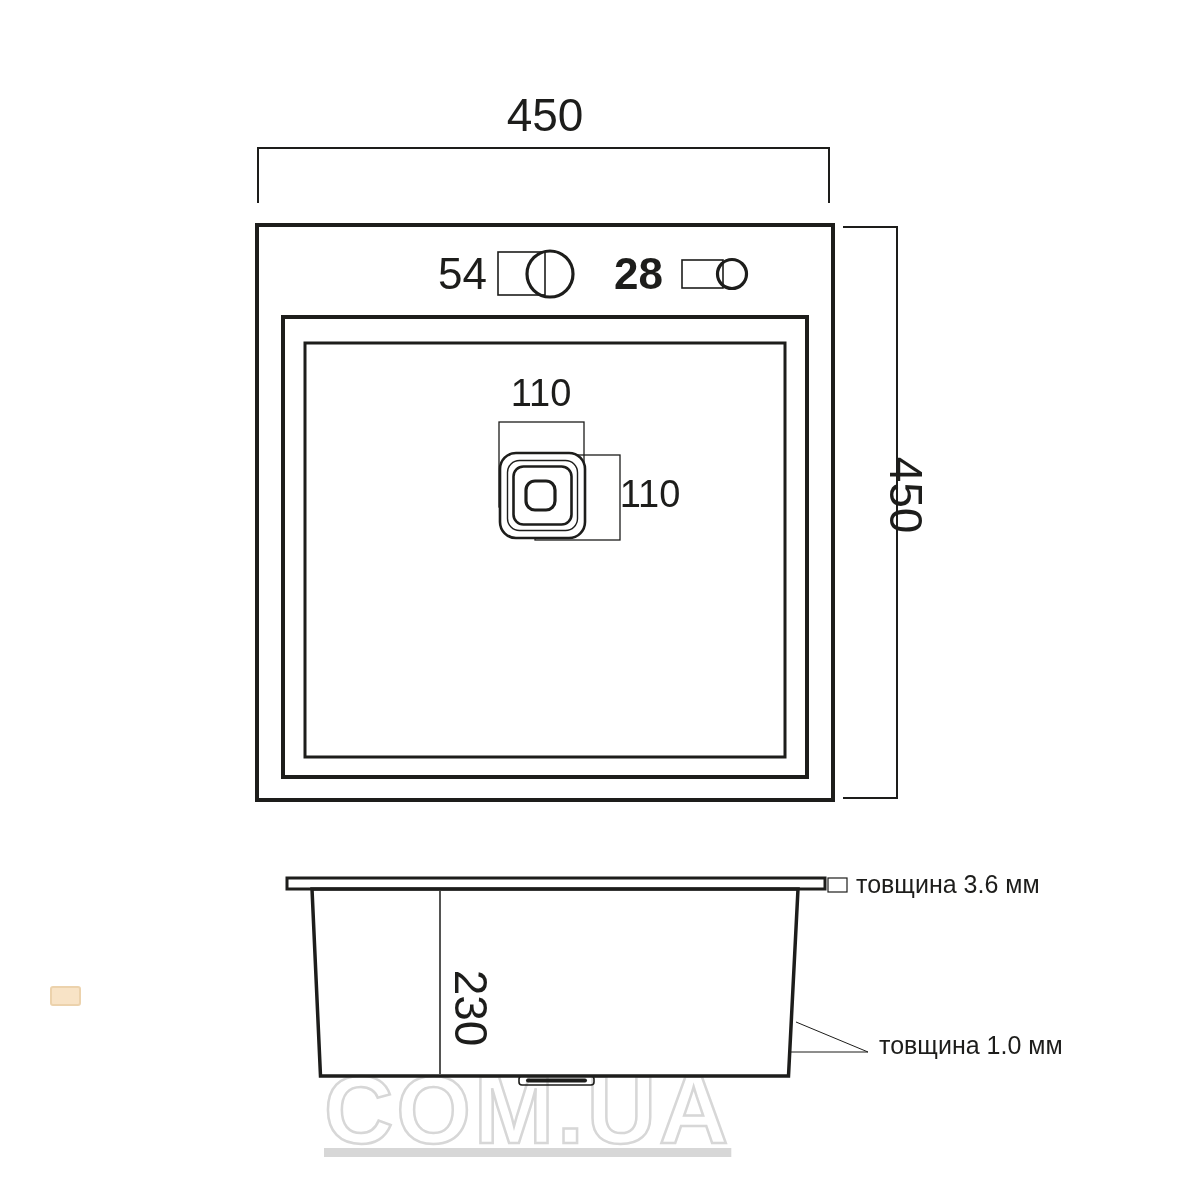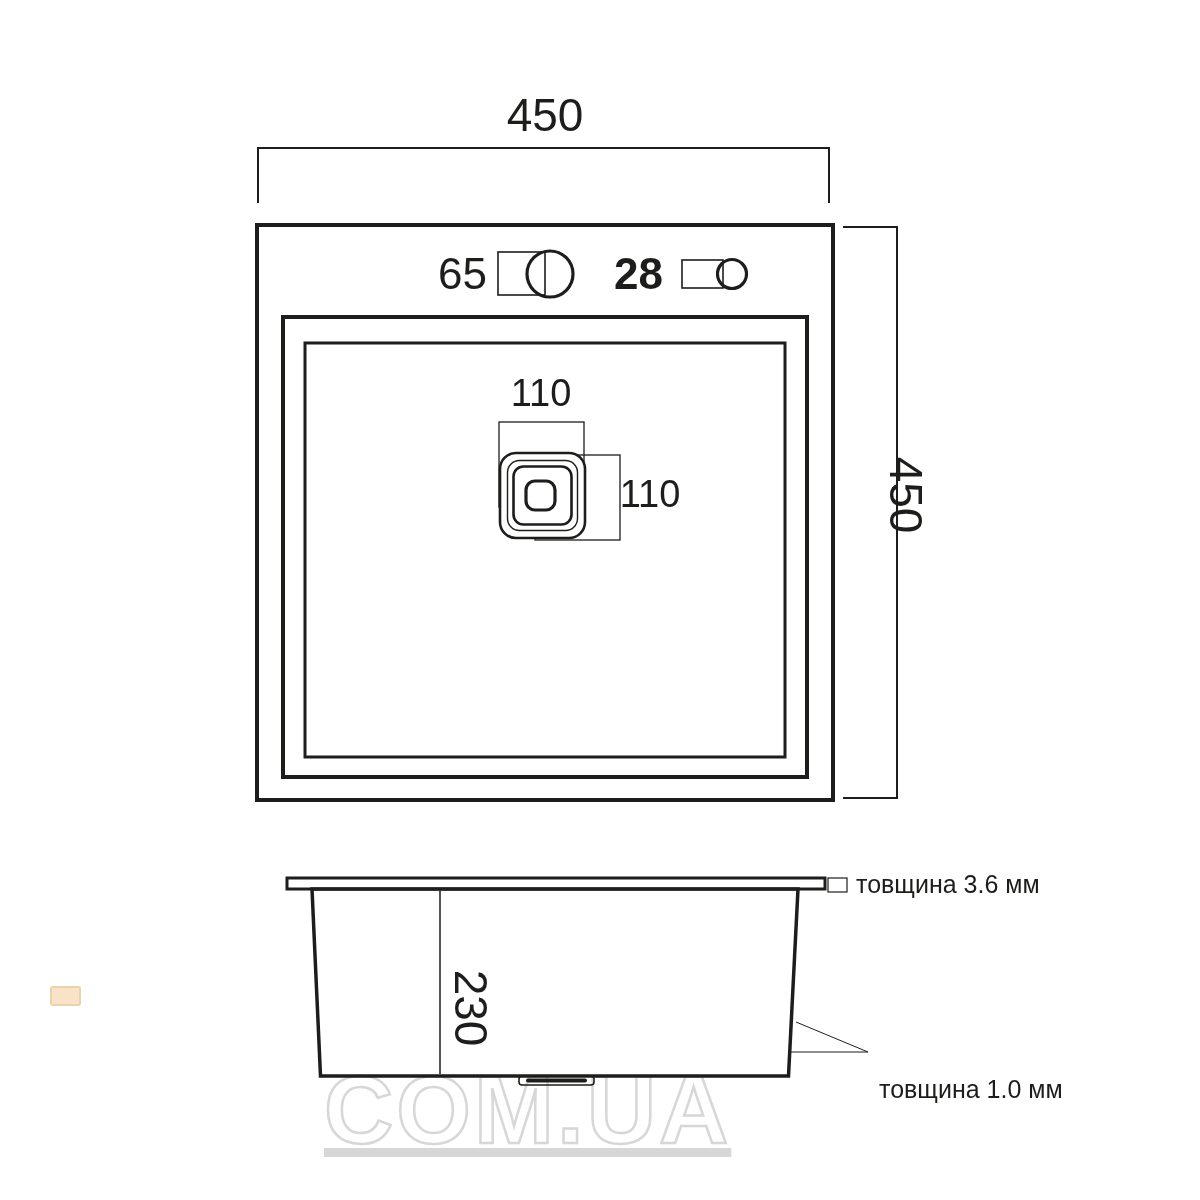--- a/index.html
+++ b/index.html
@@ -82,20 +82,20 @@
 
       <line class="ln" stroke-width="1" x1="796" y1="1022" x2="868" y2="1052"></line>
       <line class="ln" stroke-width="1" x1="789" y1="1052" x2="868" y2="1052"></line>
     </g>
   </svg>
 
   <div class="dim" style="left:465px;top:92px;width:160px;">450</div>
   <div class="dim rot90" style="left:843px;top:471px;width:124px;height:48px;">450</div>
   <div class="dim small" style="left:471px;top:374px;width:140px;">110</div>
   <div class="dim small" style="left:590px;top:475px;width:120px;">110</div>
-  <div class="dim right-align" style="left:387px;top:252px;width:100px;font-size:44px;">65</div>
+  <div class="dim right-align" style="left:387px;top:252px;width:100px;font-size:44px;">54</div>
   <div class="dim right-align" style="left:563px;top:252px;width:100px;font-size:44px;font-weight:bold;">28</div>
   <div class="dim rot90" style="left:408px;top:984px;width:124px;height:48px;">230</div>
 
   <div class="note" style="left:856px;top:871px;">товщина 3.6 мм</div>
-  <div class="note" style="left:879px;top:1032px;margin-top:44px;">товщина 1.0 мм</div>
+  <div class="note" style="left:879px;top:1032px;">товщина 1.0 мм</div>
 
 </div>
 
 </body></html>

